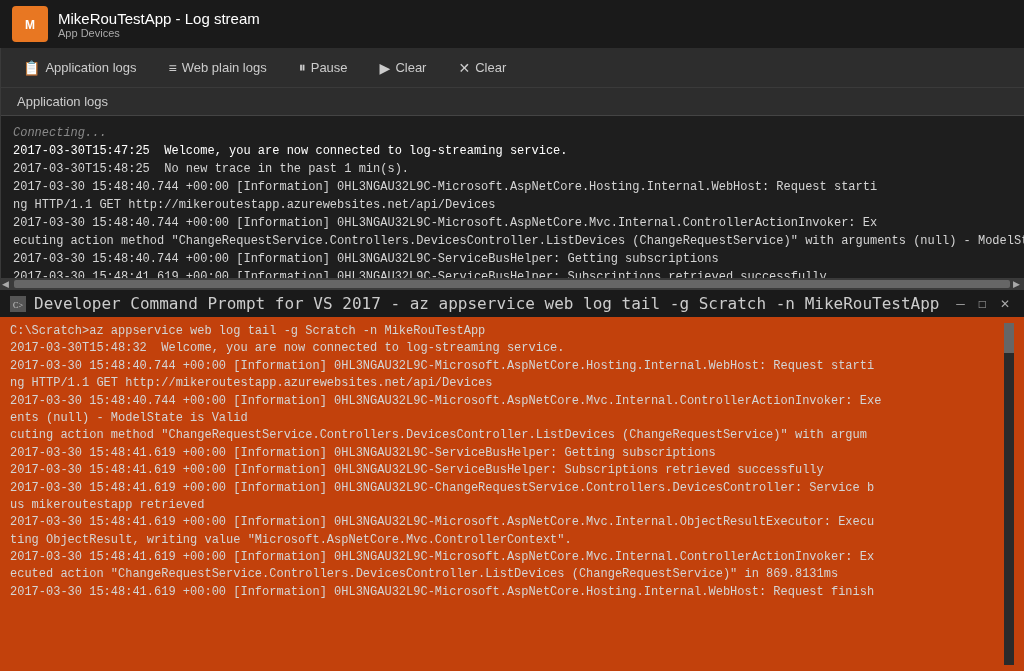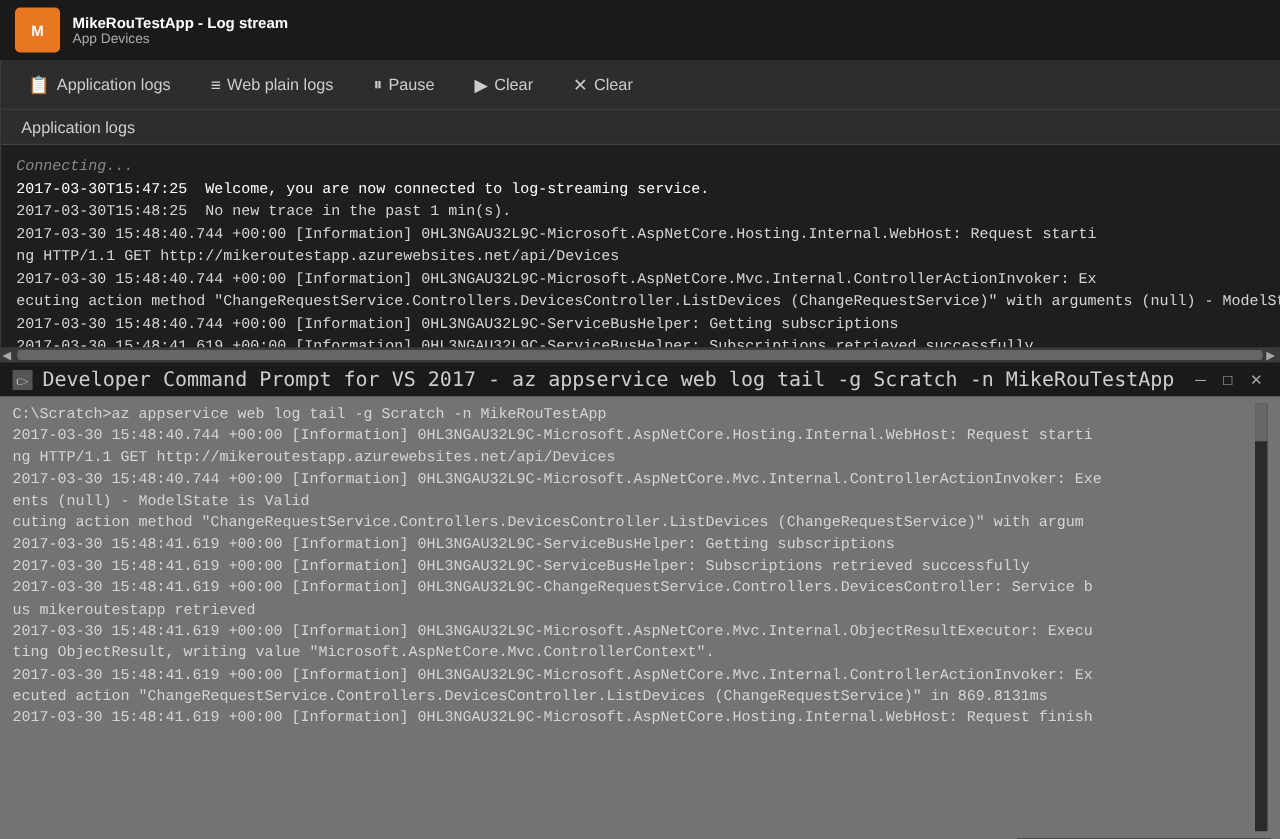--- a/index.html
+++ b/index.html
@@ -24,21 +24,21 @@
       min-height: 48px;
     }
     .app-icon {
       width: 36px; height: 36px;
       background: #e87722;
       border-radius: 4px;
       display: flex; align-items: center; justify-content: center;
       color: white; font-size: 18px; font-weight: bold;
     }
     .title-text { color: white; }
-    .title-text .main { font-size: 12px; font-weight: 700; text-align: right; }
+    .title-text .main { font-size: 15px; font-weight: 400; text-align: right; }
     .title-text .sub { font-size: 11px; color: #aaa; }
 
     
     .main-content {
       display: flex;
       flex: 1;
       overflow: hidden;
     }
 
     
@@ -175,21 +175,21 @@
     }
     .win-btn {
       color: #aaa;
       font-size: 12px;
       cursor: pointer;
       padding: 0 4px;
     }
 
     .cmd-output {
       flex: 1;
-      background: #737373;
+      background: #c2410c;
       font-family: 'Consolas', 'Courier New', monospace;
       font-size: 12px;
       color: #d4d4d4;
       padding: 6px 10px;
       overflow: hidden;
       display: flex;
       gap: 16px;
     }
     .cmd-text {
       flex: 1;
@@ -316,20 +316,21 @@
     <div class="window-controls">
       <span class="win-btn">─</span>
       <span class="win-btn">□</span>
       <span class="win-btn">✕</span>
     </div>
   </div>
 
   <div class="cmd-output">
     <div class="cmd-text" id="cmd-lines">
     <div class="cmd-line cmd-prompt">C:\Scratch&gt;az appservice web log tail -g Scratch -n MikeRouTestApp</div>
+        <div class="cmd-line cmd-prompt">2017-03-30T15:48:32  Welcome, you are now connected to log-streaming service.</div>
         <div class="cmd-line cmd-prompt">2017-03-30 15:48:40.744 +00:00 [Information] 0HL3NGAU32L9C-Microsoft.AspNetCore.Hosting.Internal.WebHost: Request starti</div>
         <div class="cmd-line cmd-prompt">ng HTTP/1.1 GET http://mikeroutestapp.azurewebsites.net/api/Devices</div>
         <div class="cmd-line cmd-prompt">2017-03-30 15:48:40.744 +00:00 [Information] 0HL3NGAU32L9C-Microsoft.AspNetCore.Mvc.Internal.ControllerActionInvoker: Exe</div>
         <div class="cmd-line cmd-prompt">ents (null) - ModelState is Valid</div>
         <div class="cmd-line cmd-prompt">cuting action method "ChangeRequestService.Controllers.DevicesController.ListDevices (ChangeRequestService)" with argum</div>
         <div class="cmd-line cmd-prompt">2017-03-30 15:48:41.619 +00:00 [Information] 0HL3NGAU32L9C-ServiceBusHelper: Getting subscriptions</div>
         <div class="cmd-line cmd-prompt">2017-03-30 15:48:41.619 +00:00 [Information] 0HL3NGAU32L9C-ServiceBusHelper: Subscriptions retrieved successfully</div>
         <div class="cmd-line cmd-prompt">2017-03-30 15:48:41.619 +00:00 [Information] 0HL3NGAU32L9C-ChangeRequestService.Controllers.DevicesController: Service b</div>
         <div class="cmd-line cmd-prompt">us mikeroutestapp retrieved</div>
         <div class="cmd-line cmd-prompt">2017-03-30 15:48:41.619 +00:00 [Information] 0HL3NGAU32L9C-Microsoft.AspNetCore.Mvc.Internal.ObjectResultExecutor: Execu</div>

